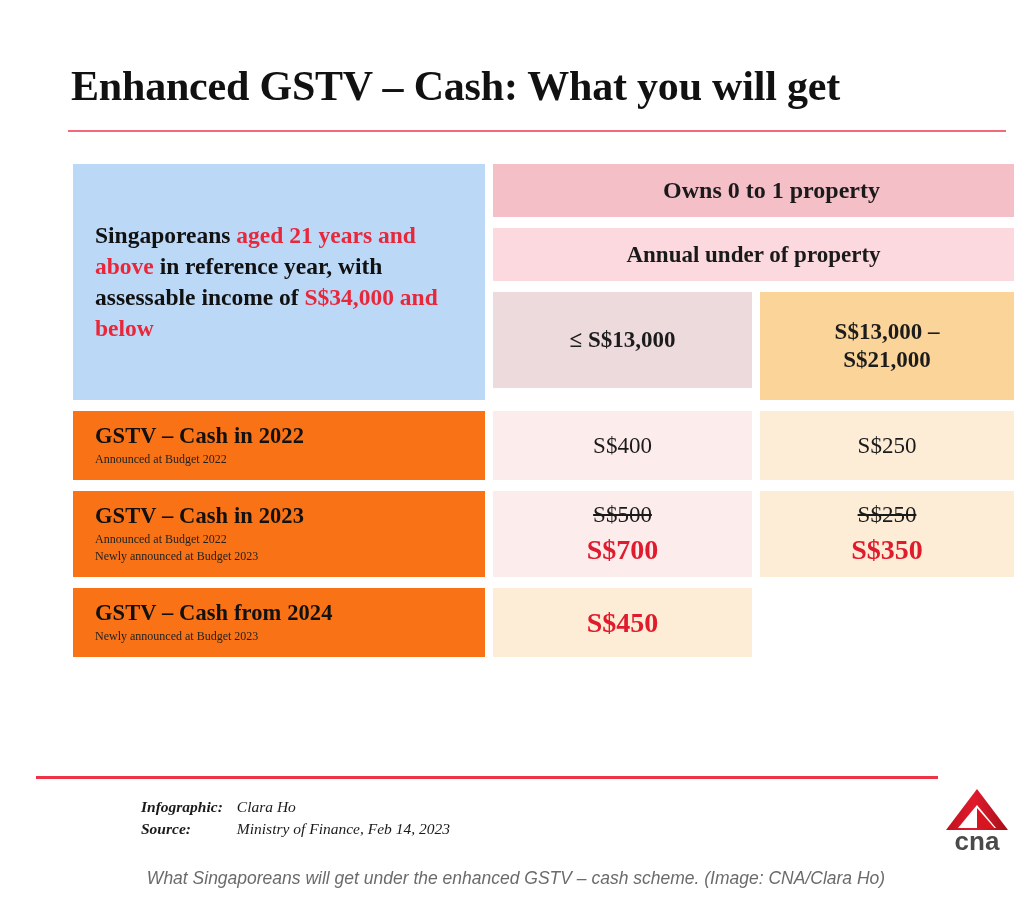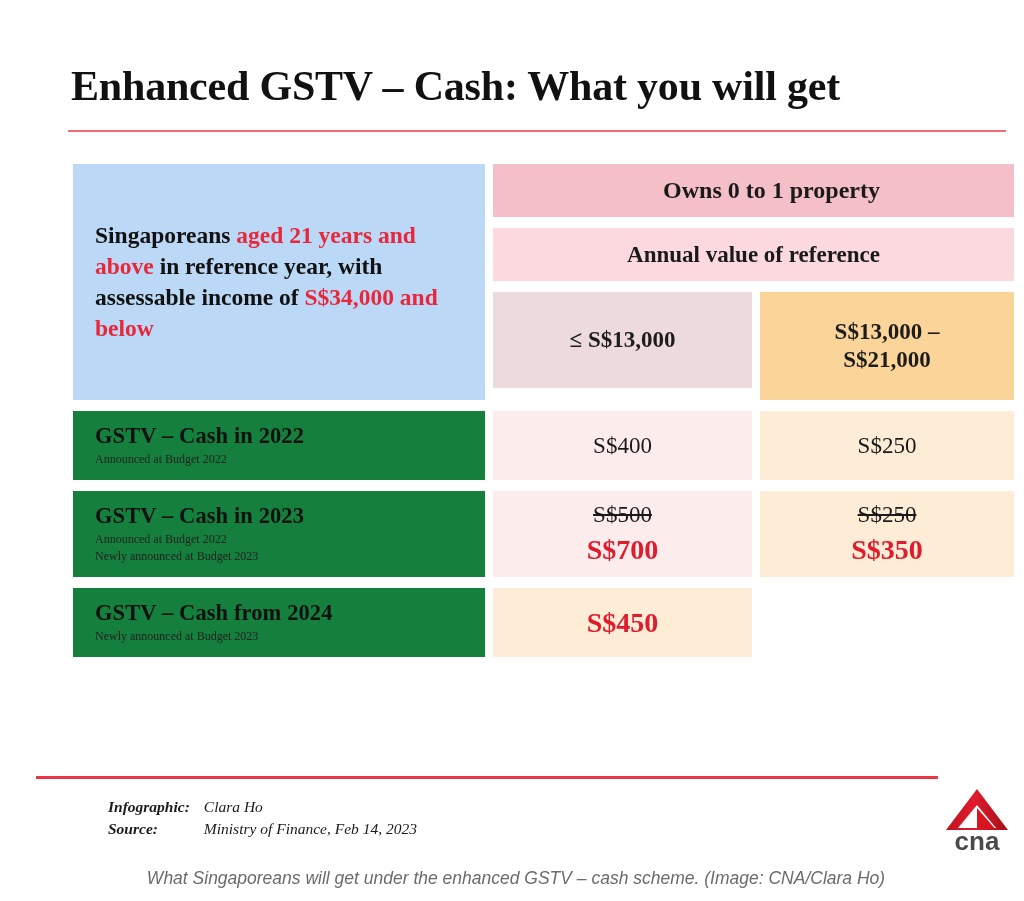--- a/index.html
+++ b/index.html
@@ -116,21 +116,21 @@
   .av-left  { background: #eddadc; height: 96px; padding: 4px 10px; }
   .av-right { background: #fbd49a; height: 108px; padding: 4px 10px; }
   .av-text {
     font-size: 23px;
     font-weight: bold;
     color: #1c1c1c;
     line-height: 1.22;
   }
 
   
-  .rowlabel { background: #15803d; padding: 12px 20px 12px 22px; }
+  .rowlabel { background: #f97316; padding: 12px 20px 12px 22px; }
   .rl-title {
     font-size: 22.5px;
     font-weight: bold;
     color: #111111;
     letter-spacing: 0.1px;
     margin-bottom: 2px;
   }
   .rl-sub {
     font-size: 12px;
     color: #222222;
@@ -164,21 +164,21 @@
     background: #ee3347;
   }
   .credits {
     position: absolute;
     left: 108px;
     top: 796px;
     font-size: 15.5px;
     line-height: 1.42;
     color: #1a1a1a;
   }
-  .credits table { border-collapse: collapse; }
+  .credits table { border-collapse: collapse; margin-left: 33px; }
   .credits td { padding: 0; vertical-align: top; }
   .credits .lab {
     font-weight: bold;
     font-style: italic;
     padding-right: 14px;
     white-space: nowrap;
   }
   .credits .val { font-style: italic; white-space: nowrap; }
 
   
@@ -218,21 +218,21 @@
         <div class="desc-text">
           <span>Singaporeans </span><span class="red">aged 21 years and above</span><span> in reference year, with assessable income of </span><span class="red">S$34,000 and below</span>
         </div>
       </div>
 
       <div class="cell center band-owns">
         <span class="t">Owns 0 to 1 property</span>
       </div>
 
       <div class="cell center band-annual">
-        <span class="t">Annual value of reference</span>
+        <span class="t">Annual under of property</span>
       </div>
 
       <div class="cell center av-left">
         <span class="av-text">≤ S$13,000</span>
       </div>
       <div class="cell center av-right">
         <span class="av-text">
           <span>S$13,000 –</span><br>
           <span>S$21,000</span>
         </span>

